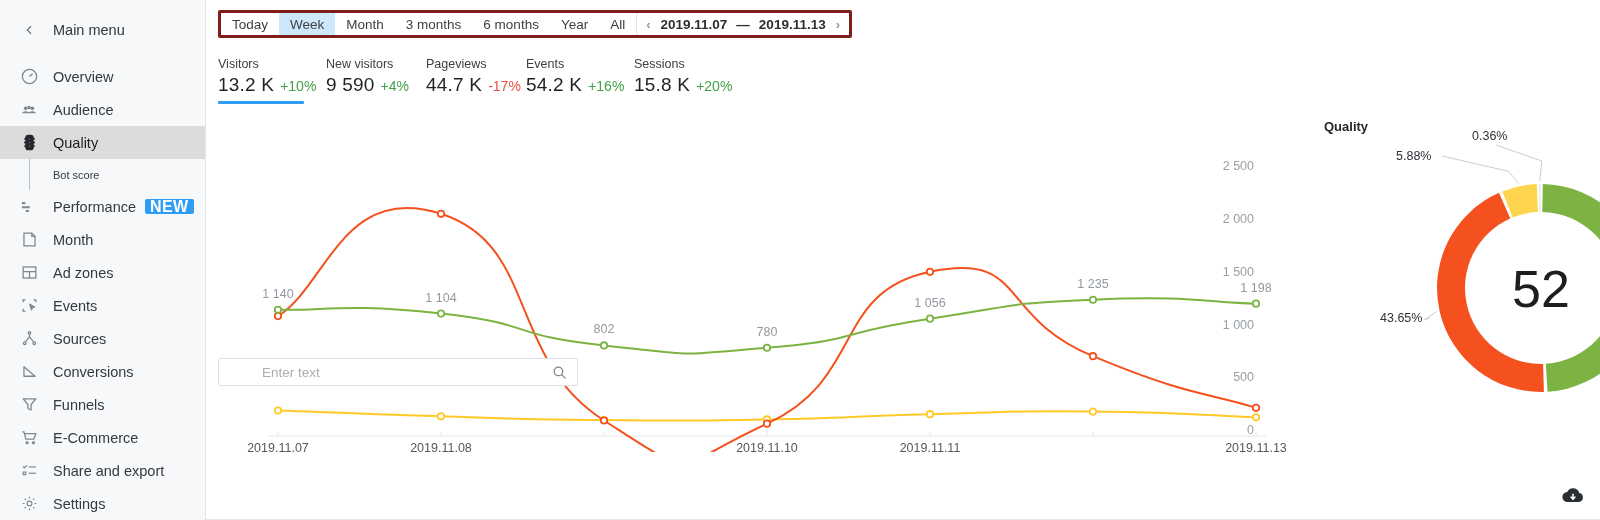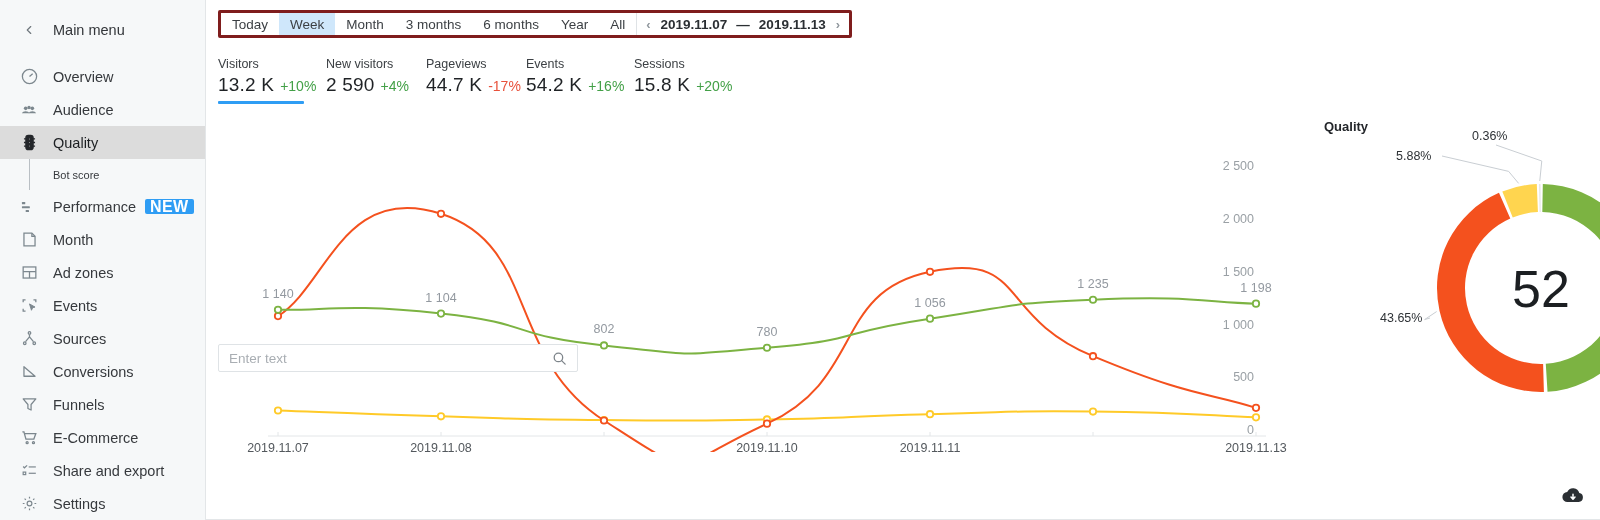--- a/index.html
+++ b/index.html
@@ -227,26 +227,27 @@
   }
   .donut-lab {
     font-size: 12.5px;
     fill: #2e3236;
     font-family: "Liberation Sans", sans-serif;
   }
 
   
   .searchbox {
     position: absolute;
-    left: 12px; top: 344px;
+    left: 12px; top: 358px;
     width: 360px; height: 28px;
     border: 1px solid #dfe3e6;
     border-radius: 2px;
     display: flex; align-items: center;
     background: #fff;
+    padding-left: 33px;
   }
   .searchbox input {
     flex: 1 1 auto;
     border: none; outline: none;
     font-size: 13.5px;
     color: #3b3f43;
     padding: 0 10px;
     background: transparent;
     font-family: "Liberation Sans", sans-serif;
   }
@@ -461,21 +462,21 @@
         <div class="kpi-name">Visitors</div>
         <div class="kpi-valrow">
           <span class="kpi-val">13.2 K</span>
           <span class="kpi-delta up">+10%</span>
         </div>
         <div class="kpi-underline" style="width:86px"></div>
       </div>
       <div class="kpi" style="width:100px">
         <div class="kpi-name">New visitors</div>
         <div class="kpi-valrow">
-          <span class="kpi-val">2 590</span>
+          <span class="kpi-val">9 590</span>
           <span class="kpi-delta up">+4%</span>
         </div>
       </div>
       <div class="kpi" style="width:100px">
         <div class="kpi-name">Pageviews</div>
         <div class="kpi-valrow">
           <span class="kpi-val">44.7 K</span>
           <span class="kpi-delta down">-17%</span>
         </div>
       </div>

